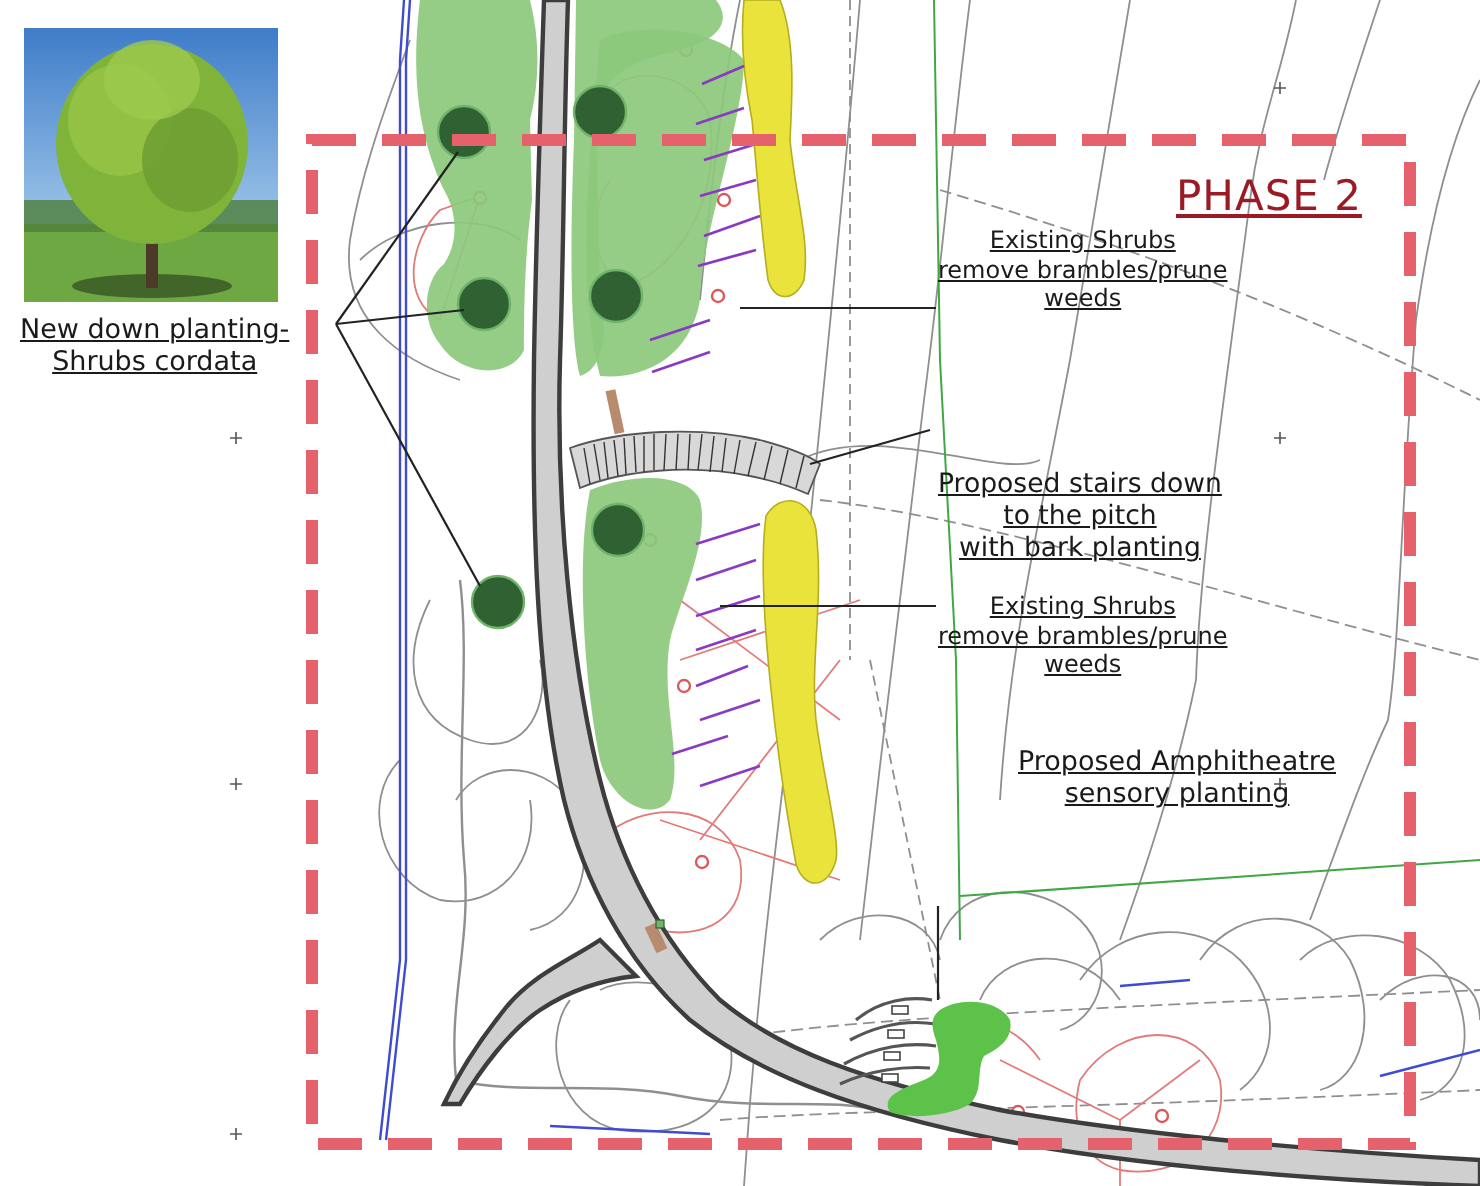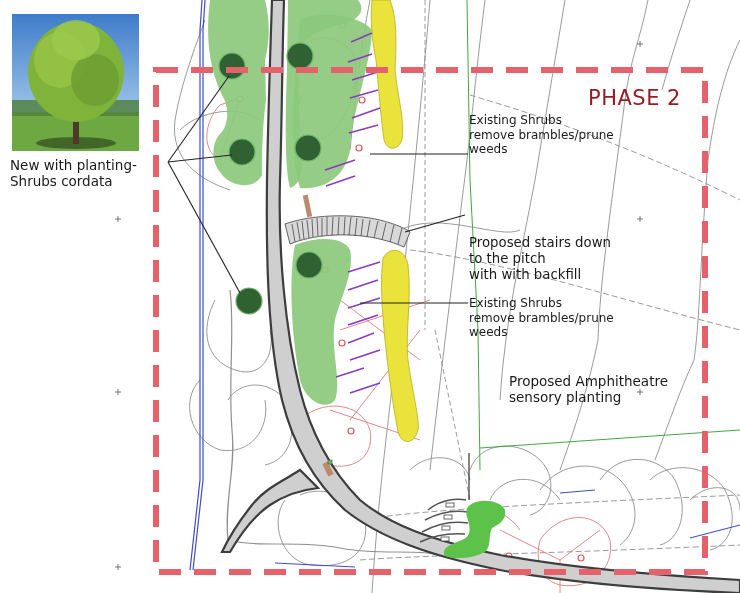--- a/index.html
+++ b/index.html
@@ -1,19 +1,19 @@
 <!DOCTYPE html>
 <html><head>
   <meta charset="utf-8">
   <style>
     html, body { margin: 0; padding: 0; background: #ffffff; }
     body { width: 740px; height: 593px; position: relative; overflow: hidden; font-family: "DejaVu Sans", "Liberation Sans", sans-serif; }
     #plan { position: absolute; left: 0; top: 0; width: 740px; height: 593px; }
-    .label { position: absolute; color: #1a1a1a; line-height: 1.22; white-space: nowrap; }
-    .label span { display: block; }
+    .label { position: absolute; color: #1a1a1a; line-height: 1.22; white-space: nowrap; text-decoration: underline; }
+    .label span { display: block; text-align: center; }
     .lbl-tree { left: 10px; top: 157px; font-size: 13.5px; }
     .lbl-phase { left: 588px; top: 86px; font-size: 21px; color: #9b1b25; letter-spacing: 0.5px; }
     .lbl-shrubs1 { left: 469px; top: 113px; font-size: 12px; }
     .lbl-stairs { left: 469px; top: 202px; font-size: 13.3px; margin-top: 33px; }
     .lbl-shrubs2 { left: 469px; top: 296px; font-size: 12px; }
     .lbl-amphi { left: 465px; top: 373px; font-size: 13.5px; margin-left: 44px; }
   </style>
 </head>
 <body>
 
@@ -209,36 +209,36 @@
     <ellipse cx="76" cy="143" rx="40" ry="6" fill="#2f4a20" opacity="0.7"></ellipse>
     <rect x="73" y="112" width="6" height="32" fill="#4b3a28"></rect>
     <ellipse cx="76" cy="72" rx="48" ry="50" fill="#7fb33a"></ellipse>
     <ellipse cx="60" cy="60" rx="26" ry="28" fill="#95c346" opacity="0.85"></ellipse>
     <ellipse cx="95" cy="80" rx="24" ry="26" fill="#6f9e33" opacity="0.85"></ellipse>
     <ellipse cx="76" cy="40" rx="24" ry="20" fill="#9cc94e" opacity="0.8"></ellipse>
   </g>
 </svg>
 
 <div class="label lbl-tree">
-  <span>New with planting-</span>
+  <span>New down planting-</span>
   <span>Shrubs cordata</span>
 </div>
 
 <div class="label lbl-phase">PHASE 2</div>
 
 <div class="label lbl-shrubs1">
   <span>Existing Shrubs</span>
   <span>remove brambles/prune</span>
   <span>weeds</span>
 </div>
 
 <div class="label lbl-stairs">
   <span>Proposed stairs down</span>
   <span>to the pitch</span>
-  <span>with with backfill</span>
+  <span>with bark planting</span>
 </div>
 
 <div class="label lbl-shrubs2">
   <span>Existing Shrubs</span>
   <span>remove brambles/prune</span>
   <span>weeds</span>
 </div>
 
 <div class="label lbl-amphi">
   <span>Proposed Amphitheatre</span>

